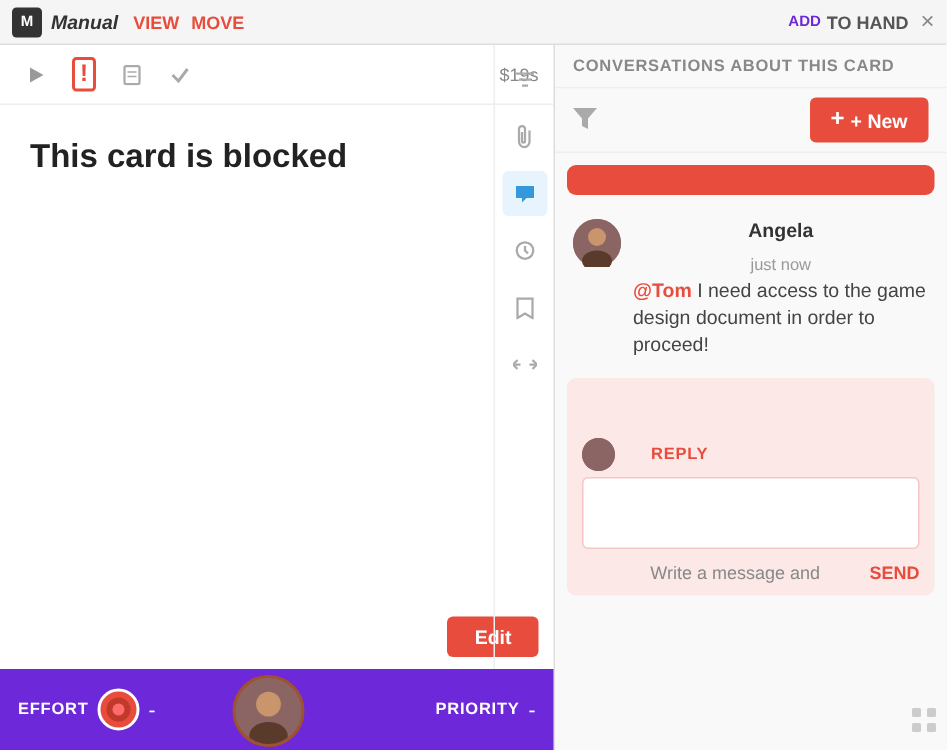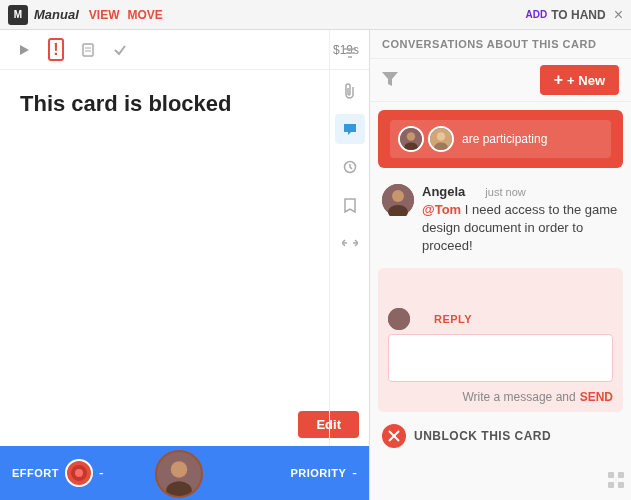--- a/index.html
+++ b/index.html
@@ -55,21 +55,21 @@
     .edit-btn-row {
       display: flex; justify-content: flex-end; padding: 0 10px 8px;
     }
     .edit-btn {
       background: #e74c3c; color: #ffffff; border: none; padding: 6px 18px;
       border-radius: 4px; font-size: 13px; font-weight: 600; cursor: pointer;
     }
 
     
     .card-bottom-bar {
-      background: #3b82f6; display: flex; align-items: center; padding: 6px 12px; height: 54px;
+      background: #6d28d9; display: flex; align-items: center; padding: 6px 12px; height: 54px;
     }
     .effort-label { color: white; font-size: 11px; font-weight: 700; letter-spacing: 0.5px; }
     .effort-icon { width: 28px; height: 28px; border-radius: 50%; background: #e74c3c; border: 2px solid white; margin: 0 6px; overflow: hidden; display: flex; align-items: center; justify-content: center; }
     .effort-dash { color: white; font-size: 14px; margin-right: 10px; }
     .avatar-large { width: 48px; height: 48px; border-radius: 50%; background: #8B6563; border: 2px solid #a0522d; overflow: hidden; display: flex; align-items: center; justify-content: center; position: absolute; left: 165px; bottom: 3px; }
     .priority-section { margin-left: auto; display: flex; align-items: center; gap: 6px; }
     .priority-label { color: white; font-size: 11px; font-weight: 700; letter-spacing: 0.5px; margin-left: 28px; }
     .priority-dash { color: white; font-size: 14px; }
 
     
@@ -110,35 +110,35 @@
     .avatar-sm { width: 26px; height: 26px; border-radius: 50%; border: 2px solid white; overflow: hidden; display: flex; align-items: center; justify-content: center; font-size: 10px; font-weight: bold; }
     .avatar-sm.ang { background: #8B6563; }
     .avatar-sm.tom { background: #4a90d9; color: white; }
     .participating-text { color: white; font-size: 12px; margin-left: 4px; }
 
     
     .message-section { padding: 8px 12px; }
     .message-row { display: flex; gap: 8px; align-items: flex-start; }
     .message-avatar { width: 32px; height: 32px; border-radius: 50%; background: #8B6563; flex-shrink: 0; display: flex; align-items: center; justify-content: center; }
     .message-body { flex: 1; }
-    .message-meta { display: flex; align-items: center; gap: 20px; margin-bottom: 2px; }
+    .message-meta { display: flex; align-items: center; gap: 10px; margin-bottom: 2px; flex-direction: column; }
     .message-author { font-size: 13px; font-weight: 700; color: #333; }
     .message-time { font-size: 11px; color: #999; }
     .message-text { font-size: 13px; color: #444; line-height: 1.4; }
     .mention { color: #e74c3c; font-weight: 600; }
 
     
     .reply-section { background: #fce8e6; margin: 4px 8px; border-radius: 6px; padding: 8px 10px; }
     .reply-label { font-size: 11px; color: #e74c3c; font-weight: 700; letter-spacing: 0.5px; margin-bottom: 4px; display: flex; align-items: center; gap: 24px; margin-top: 32px; }
     .reply-avatar-sm { width: 22px; height: 22px; border-radius: 50%; background: #8B6563; }
     .reply-input {
       width: 100%; border: 1px solid #f5c6c6; border-radius: 4px; padding: 6px 8px;
       font-size: 13px; min-height: 48px; background: white; resize: none; outline: none;
     }
-    .reply-footer { display: flex; justify-content: flex-end; align-items: center; margin-top: 4px; font-size: 12px; color: #888; }
+    .reply-footer { display: flex; justify-content: flex-end; align-items: center; margin-top: 4px; font-size: 12px; color: #888; gap: 29px; }
     .send-link { color: #e74c3c; font-weight: 700; cursor: pointer; margin-left: 4px; }
 
     
     .unblock-row {
       display: flex; align-items: center; padding: 8px 12px; gap: 8px; cursor: pointer;
     }
     .unblock-icon { width: 24px; height: 24px; border-radius: 50%; background: #e74c3c; display: flex; align-items: center; justify-content: center; color: white; font-size: 14px; font-weight: bold; }
     .unblock-text { font-size: 12px; font-weight: 700; color: #555; letter-spacing: 0.5px; }
 
     
@@ -274,37 +274,20 @@
           </svg>
       </span>
       <div class="right-toolbar-spacer"></div>
       <button class="new-btn">
         <span style="font-size:16px;">+</span>
         <span style="font-size:13px; font-weight:600;">+ New</span>
       </button>
     </div>
 
     <div class="blocked-section">
-      <div class="participants-row">
-        <div class="avatar-sm ang">
-          <svg width="26" height="26" viewBox="0 0 26 26">
-              <circle cx="13" cy="13" r="13" fill="#8B6563"></circle>
-              <circle cx="13" cy="10" r="5" fill="#c8956c"></circle>
-              <ellipse cx="13" cy="23" rx="8" ry="6" fill="#5a3a2a"></ellipse>
-            </svg>
-        </div>
-        <div class="avatar-sm tom">
-          <svg width="26" height="26" viewBox="0 0 26 26">
-              <circle cx="13" cy="13" r="13" fill="#d4a574"></circle>
-              <circle cx="13" cy="10" r="5" fill="#e8c49a"></circle>
-              <ellipse cx="13" cy="23" rx="8" ry="6" fill="#a0785a"></ellipse>
-            </svg>
-        </div>
-        <span class="participating-text">are participating</span>
-      </div>
     </div>
 
     <div class="message-section">
       <div class="message-row">
         <div class="message-avatar">
           <svg width="32" height="32" viewBox="0 0 32 32">
               <circle cx="16" cy="16" r="16" fill="#8B6563"></circle>
               <circle cx="16" cy="12" r="6" fill="#c8956c"></circle>
               <ellipse cx="16" cy="28" rx="10" ry="7" fill="#5a3a2a"></ellipse>
             </svg>
@@ -330,30 +313,20 @@
         </div>
         <span>REPLY</span>
       </div>
       <textarea class="reply-input" rows="2" style=""></textarea>
       <div class="reply-footer">
         <span>Write a message and</span>
         <span class="send-link">SEND</span>
       </div>
     </div>
 
-    <div class="unblock-row">
-      <div class="unblock-icon">
-        <svg width="20" height="20" viewBox="0 0 20 20">
-            <circle cx="10" cy="10" r="9" fill="#e74c3c"></circle>
-            <line x1="5" y1="5" x2="15" y2="15" stroke="white" stroke-width="2"></line>
-            <line x1="15" y1="5" x2="5" y2="15" stroke="white" stroke-width="2"></line>
-          </svg>
-      </div>
-      <span class="unblock-text">UNBLOCK THIS CARD</span>
-    </div>
 
     <div class="right-bottom">
       <span class="grid-icon">
         <svg width="18" height="18" viewBox="0 0 18 18">
             <rect x="1" y="1" width="6" height="6" rx="1" fill="#ccc"></rect>
             <rect x="11" y="1" width="6" height="6" rx="1" fill="#ccc"></rect>
             <rect x="1" y="11" width="6" height="6" rx="1" fill="#ccc"></rect>
             <rect x="11" y="11" width="6" height="6" rx="1" fill="#ccc"></rect>
           </svg>
       </span>

